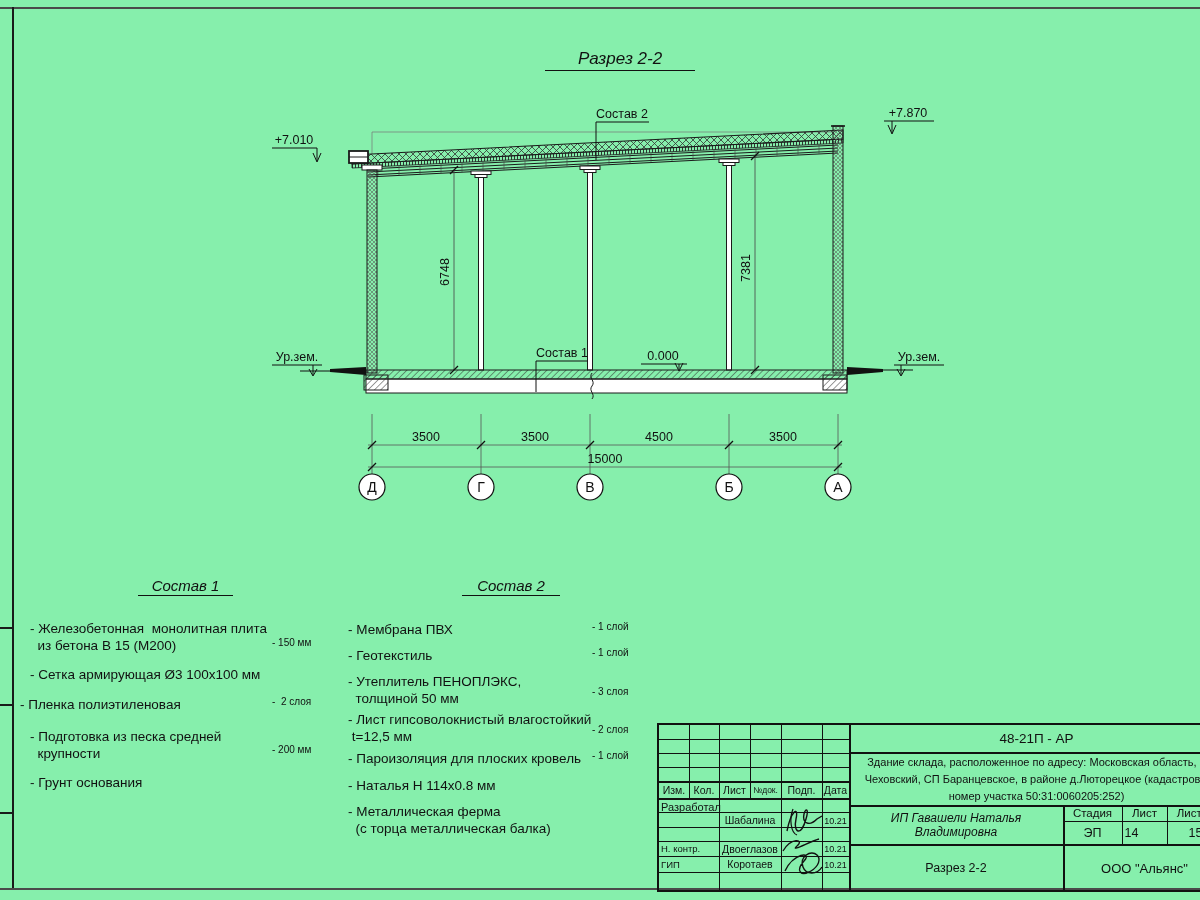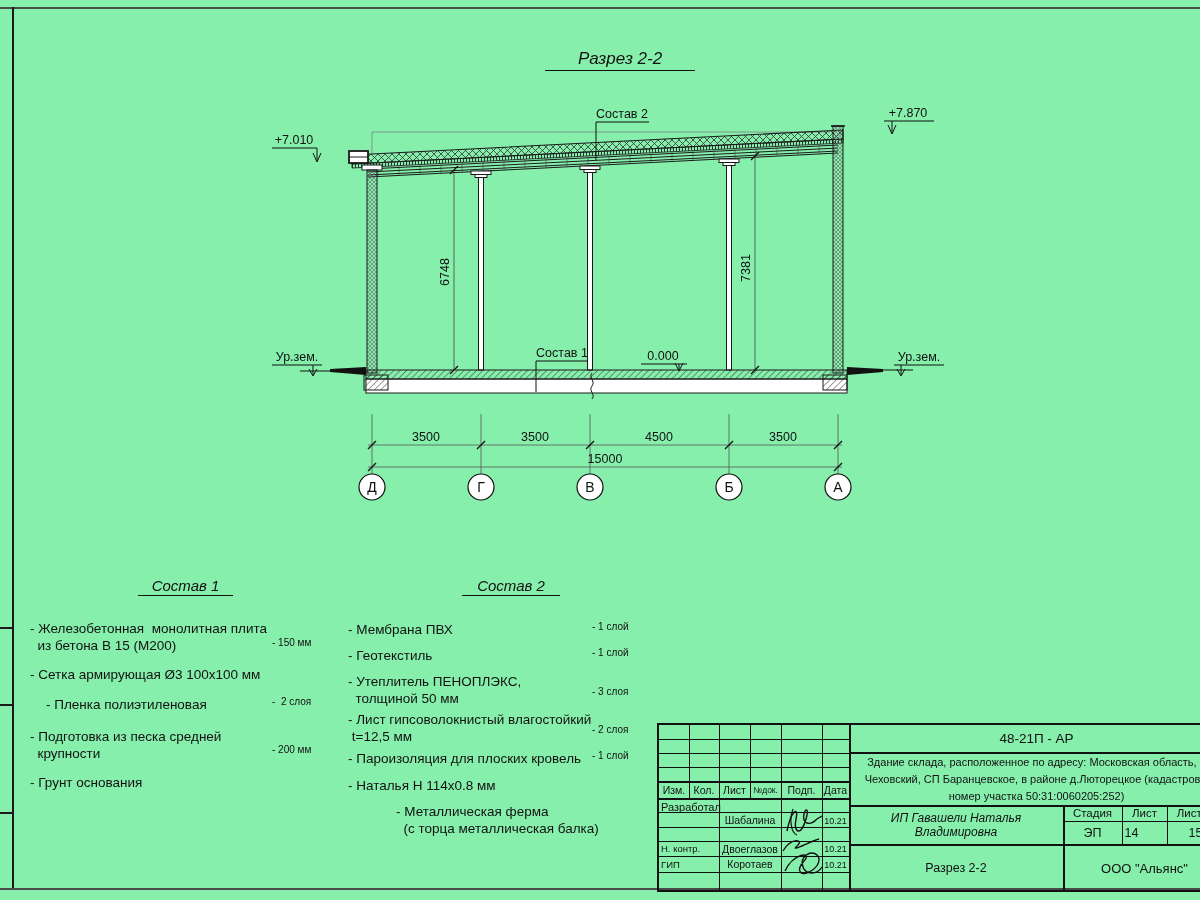--- a/index.html
+++ b/index.html
@@ -238,42 +238,42 @@
       <text x="729" y="492" text-anchor="middle" font-size="14">Б</text>
       <text x="838" y="492" text-anchor="middle" font-size="14">А</text>
     </g>
   </svg>
 
   <div class="abs list-title" style="left:138px;top:577px;width:95px;">Состав 1</div>
   <div class="abs li-text" style="left:30px;top:620px;">- Железобетонная  монолитная плита
   из бетона В 15 (М200)</div>
   <div class="abs li-val" style="left:272px;top:637px;">- 150 мм</div>
   <div class="abs li-text" style="left:30px;top:666px;">- Сетка армирующая Ø3 100х100 мм</div>
-  <div class="abs li-text" style="left:46px;top:696px;">- Пленка полиэтиленовая</div>
+  <div class="abs li-text" style="left:20px;top:696px;">- Пленка полиэтиленовая</div>
   <div class="abs li-val" style="left:272px;top:696px;">-  2 слоя</div>
   <div class="abs li-text" style="left:30px;top:728px;">- Подготовка из песка средней
   крупности</div>
   <div class="abs li-val" style="left:272px;top:744px;">- 200 мм</div>
   <div class="abs li-text" style="left:30px;top:774px;">- Грунт основания</div>
 
   <div class="abs list-title" style="left:462px;top:577px;width:98px;">Состав 2</div>
   <div class="abs li-text" style="left:348px;top:621px;">- Мембрана ПВХ</div>
   <div class="abs li-val" style="left:592px;top:621px;">- 1 слой</div>
   <div class="abs li-text" style="left:348px;top:647px;">- Геотекстиль</div>
   <div class="abs li-val" style="left:592px;top:647px;">- 1 слой</div>
   <div class="abs li-text" style="left:348px;top:673px;">- Утеплитель ПЕНОПЛЭКС,
   толщиной 50 мм</div>
   <div class="abs li-val" style="left:592px;top:686px;">- 3 слоя</div>
   <div class="abs li-text" style="left:348px;top:711px;">- Лист гипсоволокнистый влагостойкий
  t=12,5 мм</div>
   <div class="abs li-val" style="left:592px;top:724px;">- 2 слоя</div>
   <div class="abs li-text" style="left:348px;top:750px;">- Пароизоляция для плоских кровель</div>
   <div class="abs li-val" style="left:592px;top:750px;">- 1 слой</div>
   <div class="abs li-text" style="left:348px;top:777px;">- Наталья Н 114х0.8 мм</div>
-  <div class="abs li-text" style="left:348px;top:803px;margin-left:48px;">- Металлическая ферма
+  <div class="abs li-text" style="left:348px;top:803px;">- Металлическая ферма
   (с торца металлическая балка)</div>
 
   <div class="abs tb">
 
     <div class="vl" style="left:30px;top:0;height:73px;"></div>
     <div class="vl" style="left:91px;top:0;height:73px;"></div>
     <div class="vl" style="left:60px;top:0;height:165px;"></div>
     <div class="vl" style="left:122px;top:0;height:165px;"></div>
     <div class="vl" style="left:163px;top:0;height:165px;"></div>
     <div class="vl" style="left:190px;top:0;height:165px;width:2px;"></div>

